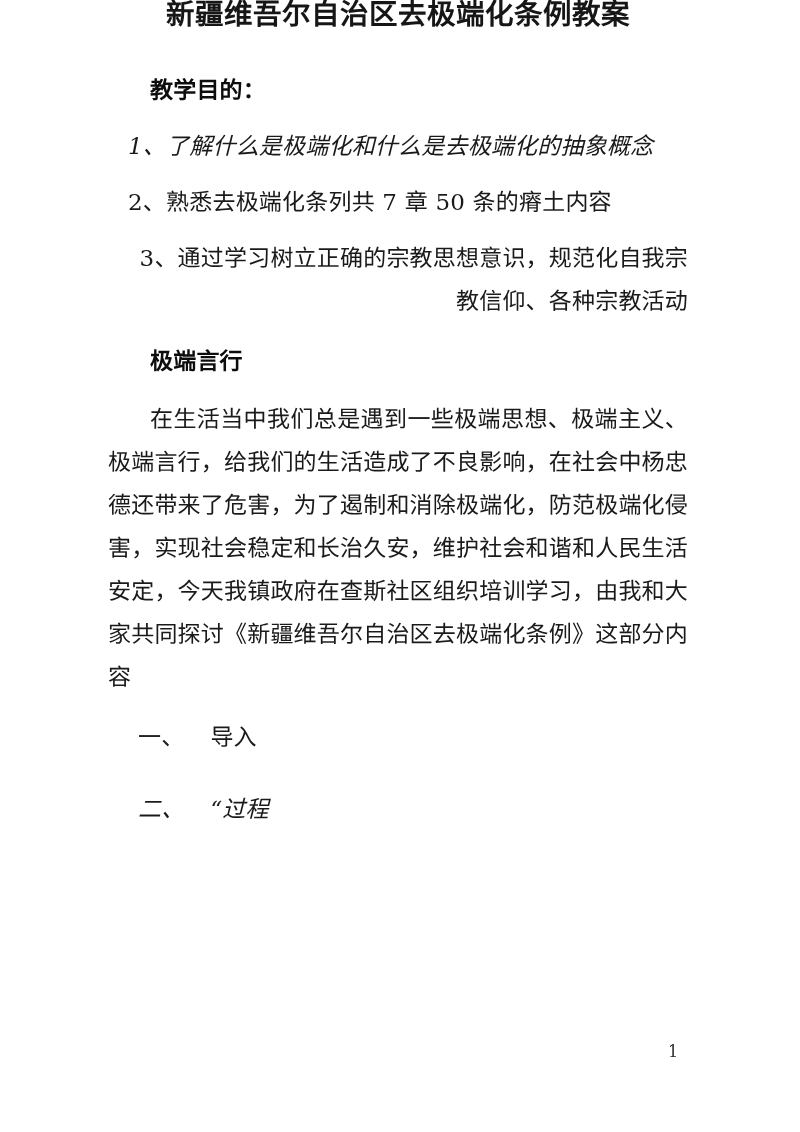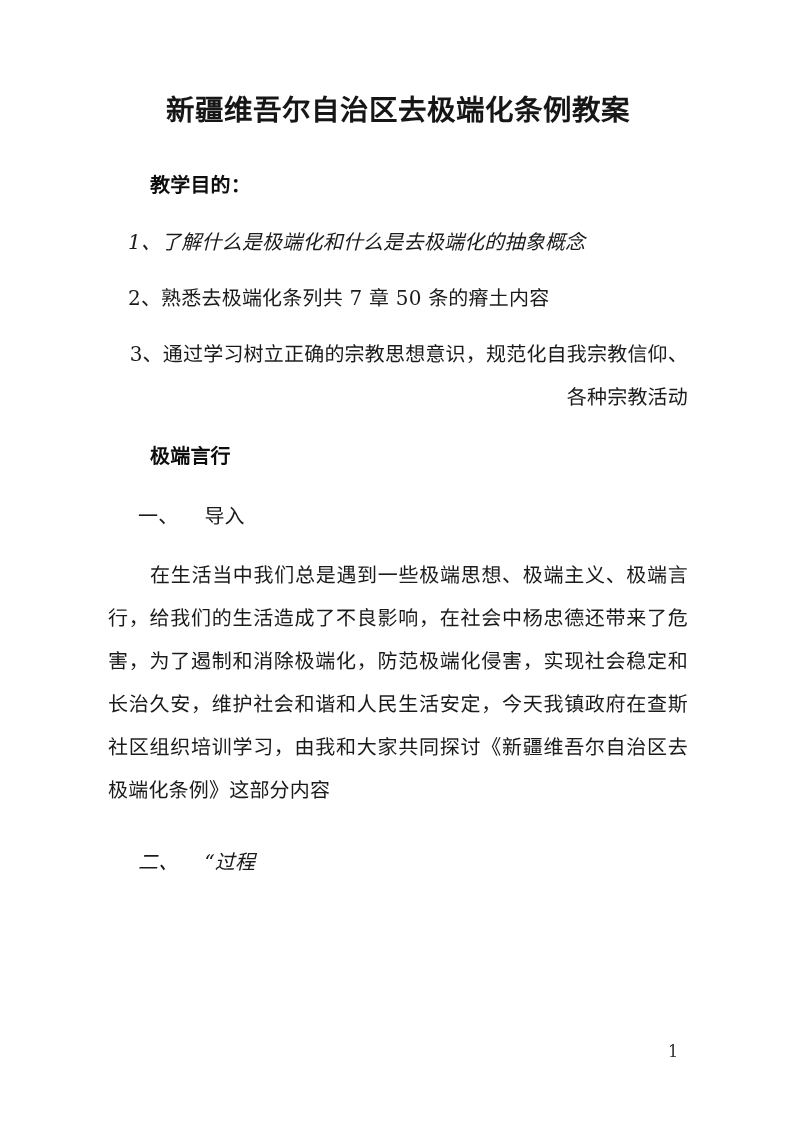--- a/index.html
+++ b/index.html
@@ -28,27 +28,26 @@
     width: 580px;
   }
 
   .doc-title {
     font-size: 28.5px;
     font-weight: bold;
     line-height: 1;
     letter-spacing: 0.5px;
     text-align: center;
     margin: 0;
-    padding-top: 96px;
     white-space: nowrap;
     color: #161616;
   }
 
   .block {
-    font-size: 20px;
+    font-size: 23px;
     line-height: 43px;
     letter-spacing: 0.2px;
     margin: 0;
     color: #1a1a1a;
   }
 
   .heading {
     font-weight: bold;
     color: #0d0d0d;
   }
@@ -101,23 +100,23 @@
 
     <p class="block indent-2 gap-aim1">1、了解什么是极端化和什么是去极端化的抽象概念</p>
 
     <p class="block indent-2 gap-aim2">2、熟悉去极端化条列共 7 章 50 条的瘠土内容</p>
 
     <p class="block indent-2 gap-aim3">3、通过学习树立正确的宗教思想意识，规范化自我宗教信仰、各种宗教活动</p>
 
 
     <p class="block heading indent-1 gap-process">极端言行</p>
 
+    <p class="block body-para indent-0 gap-body">在生活当中我们总是遇到一些极端思想、极端主义、极端言行，给我们的生活造成了不良影响，在社会中杨忠德还带来了危害，为了遏制和消除极端化，防范极端化侵害，实现社会稳定和长治久安，维护社会和谐和人民生活安定，今天我镇政府在查斯社区组织培训学习，由我和大家共同探讨《新疆维吾尔自治区去极端化条例》这部分内容</p>
+
     <p class="block indent-3 gap-sec1"><span>一、</span><span class="wide-gap"></span><span>导入</span></p>
-
-    <p class="block body-para indent-0 gap-body">在生活当中我们总是遇到一些极端思想、极端主义、极端言行，给我们的生活造成了不良影响，在社会中杨忠德还带来了危害，为了遏制和消除极端化，防范极端化侵害，实现社会稳定和长治久安，维护社会和谐和人民生活安定，今天我镇政府在查斯社区组织培训学习，由我和大家共同探讨《新疆维吾尔自治区去极端化条例》这部分内容</p>
 
     <p class="block indent-3 gap-sec2"><span>二、</span><span class="wide-gap"></span><span>“过程</span></p>
 
 
   </div>
 
   <div class="page-number">1</div>
 
 </div>
 

